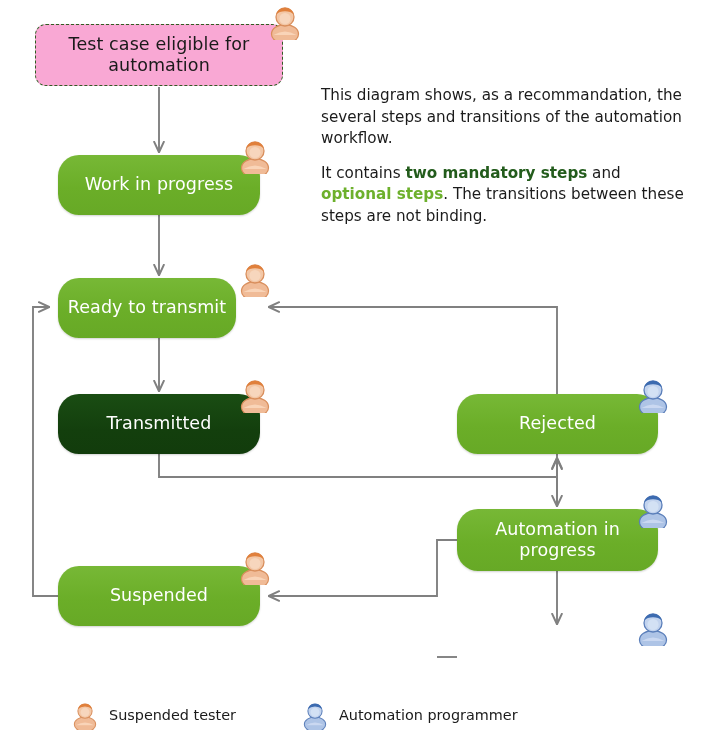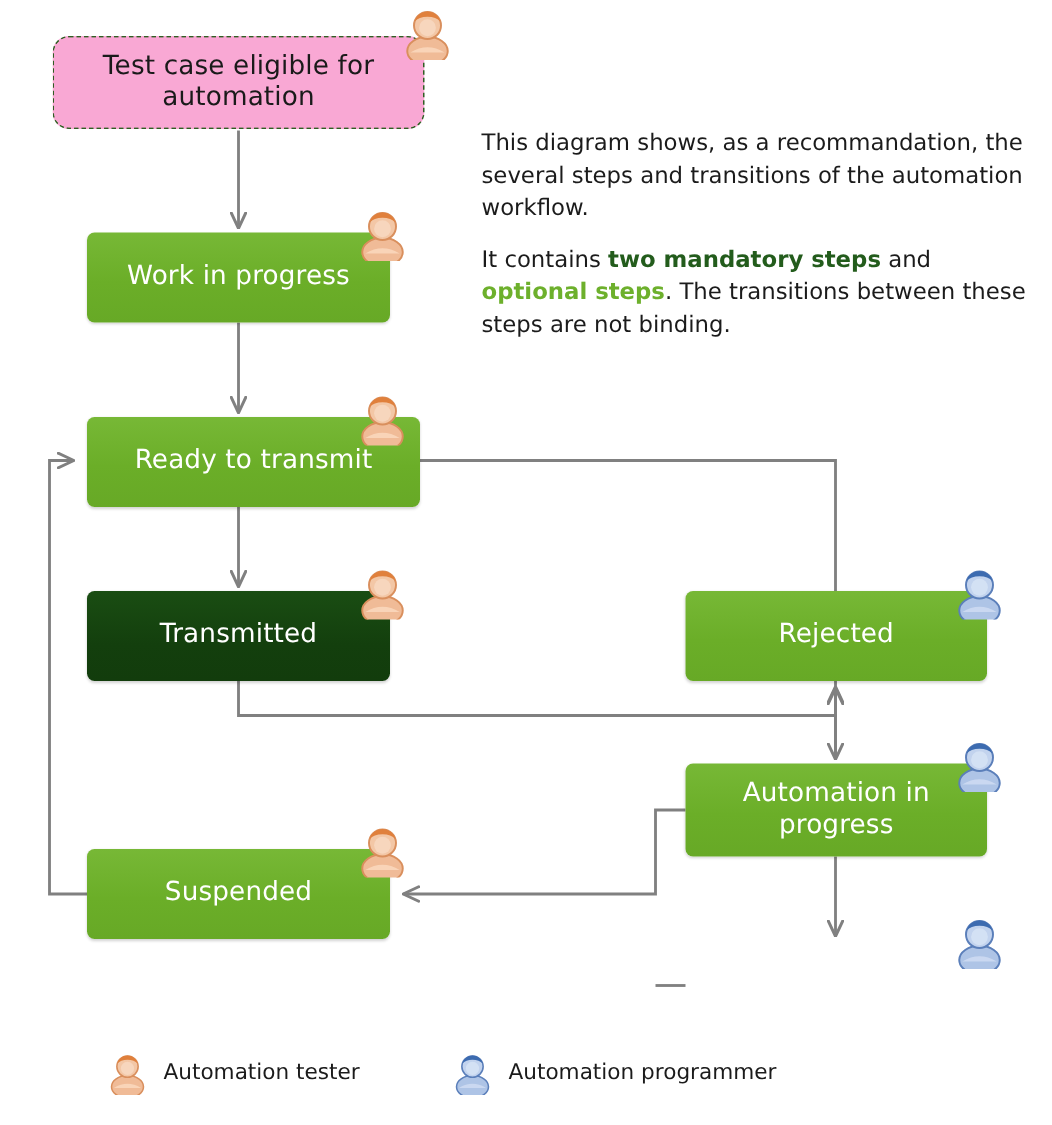--- a/index.html
+++ b/index.html
@@ -12,21 +12,21 @@
     position: relative;
     width: 701px;
     height: 750px;
     background: #ffffff;
     overflow: hidden;
   }
 
   
   .node {
     position: absolute;
-    border-radius: 5px;
+    border-radius: 21px;
     display: flex;
     align-items: center;
     justify-content: center;
     text-align: center;
     color: #ffffff;
     font-size: 17.5px;
     line-height: 1.22;
     letter-spacing: .1px;
     padding: 2px 8px;
     z-index: 4;
@@ -150,21 +150,21 @@
     <svg viewBox="0 0 38 38">
       <ellipse cx="19" cy="32" rx="13.5" ry="9.5" fill="#f0bb97"></ellipse>
       <ellipse cx="19" cy="32" rx="13.5" ry="9.5" fill="none" stroke="#d98f5d" stroke-width="1.3"></ellipse>
       <path d="M7.5 33 q11.5 -7 23 0" fill="#fad8bd" opacity=".85"></path>
       <circle cx="19" cy="15" r="9" fill="#f3c7a6" stroke="#d98f5d" stroke-width="1.3"></circle>
       <path d="M10.3 12.4 a9 9 0 0 1 17.4 0 q-3 -3.2 -8.7 -3.2 t-8.7 3.2z" fill="#e0803c"></path>
       <circle cx="19" cy="16.5" r="5.6" fill="#fae2cf" opacity=".55"></circle>
     </svg>
   </div>
 
-  <div class="node optional" style="left:58px; top:278px; width:222px; height:60px;">
+  <div class="node optional" style="left:58px; top:278px; width:178px; height:60px;">
     <span class="node-label">Ready to transmit</span>
   </div>
   <div class="actor" style="left:236px; top:259px;">
     <svg viewBox="0 0 38 38">
       <ellipse cx="19" cy="32" rx="13.5" ry="9.5" fill="#f0bb97"></ellipse>
       <ellipse cx="19" cy="32" rx="13.5" ry="9.5" fill="none" stroke="#d98f5d" stroke-width="1.3"></ellipse>
       <path d="M7.5 33 q11.5 -7 23 0" fill="#fad8bd" opacity=".85"></path>
       <circle cx="19" cy="15" r="9" fill="#f3c7a6" stroke="#d98f5d" stroke-width="1.3"></circle>
       <path d="M10.3 12.4 a9 9 0 0 1 17.4 0 q-3 -3.2 -8.7 -3.2 t-8.7 3.2z" fill="#e0803c"></path>
       <circle cx="19" cy="16.5" r="5.6" fill="#fae2cf" opacity=".55"></circle>
@@ -249,21 +249,21 @@
     <span class="legend-icon">
       <svg viewBox="0 0 38 38">
         <ellipse cx="19" cy="31" rx="13.5" ry="9.5" fill="#f0bb97"></ellipse>
         <ellipse cx="19" cy="31" rx="13.5" ry="9.5" fill="none" stroke="#d98f5d" stroke-width="1.3"></ellipse>
         <path d="M7.5 32 q11.5 -7 23 0" fill="#fad8bd" opacity=".85"></path>
         <circle cx="19" cy="14" r="9" fill="#f3c7a6" stroke="#d98f5d" stroke-width="1.3"></circle>
         <path d="M10.3 11.4 a9 9 0 0 1 17.4 0 q-3 -3.2 -8.7 -3.2 t-8.7 3.2z" fill="#e0803c"></path>
         <circle cx="19" cy="15.5" r="5.6" fill="#fae2cf" opacity=".55"></circle>
       </svg>
     </span>
-    <span>Automation tester</span>
+    <span>Suspended tester</span>
   </div>
 
   <div class="legend-item" style="left:300px; top:700px;">
     <span class="legend-icon">
       <svg viewBox="0 0 38 38">
         <ellipse cx="19" cy="31" rx="13.5" ry="9.5" fill="#aec4e6"></ellipse>
         <ellipse cx="19" cy="31" rx="13.5" ry="9.5" fill="none" stroke="#5b7fba" stroke-width="1.3"></ellipse>
         <path d="M7.5 32 q11.5 -7 23 0" fill="#cfdcf2" opacity=".85"></path>
         <circle cx="19" cy="14" r="9" fill="#c2d3ee" stroke="#5b7fba" stroke-width="1.3"></circle>
         <path d="M10.3 11.4 a9 9 0 0 1 17.4 0 q-3 -3.2 -8.7 -3.2 t-8.7 3.2z" fill="#3c6bb0"></path>

